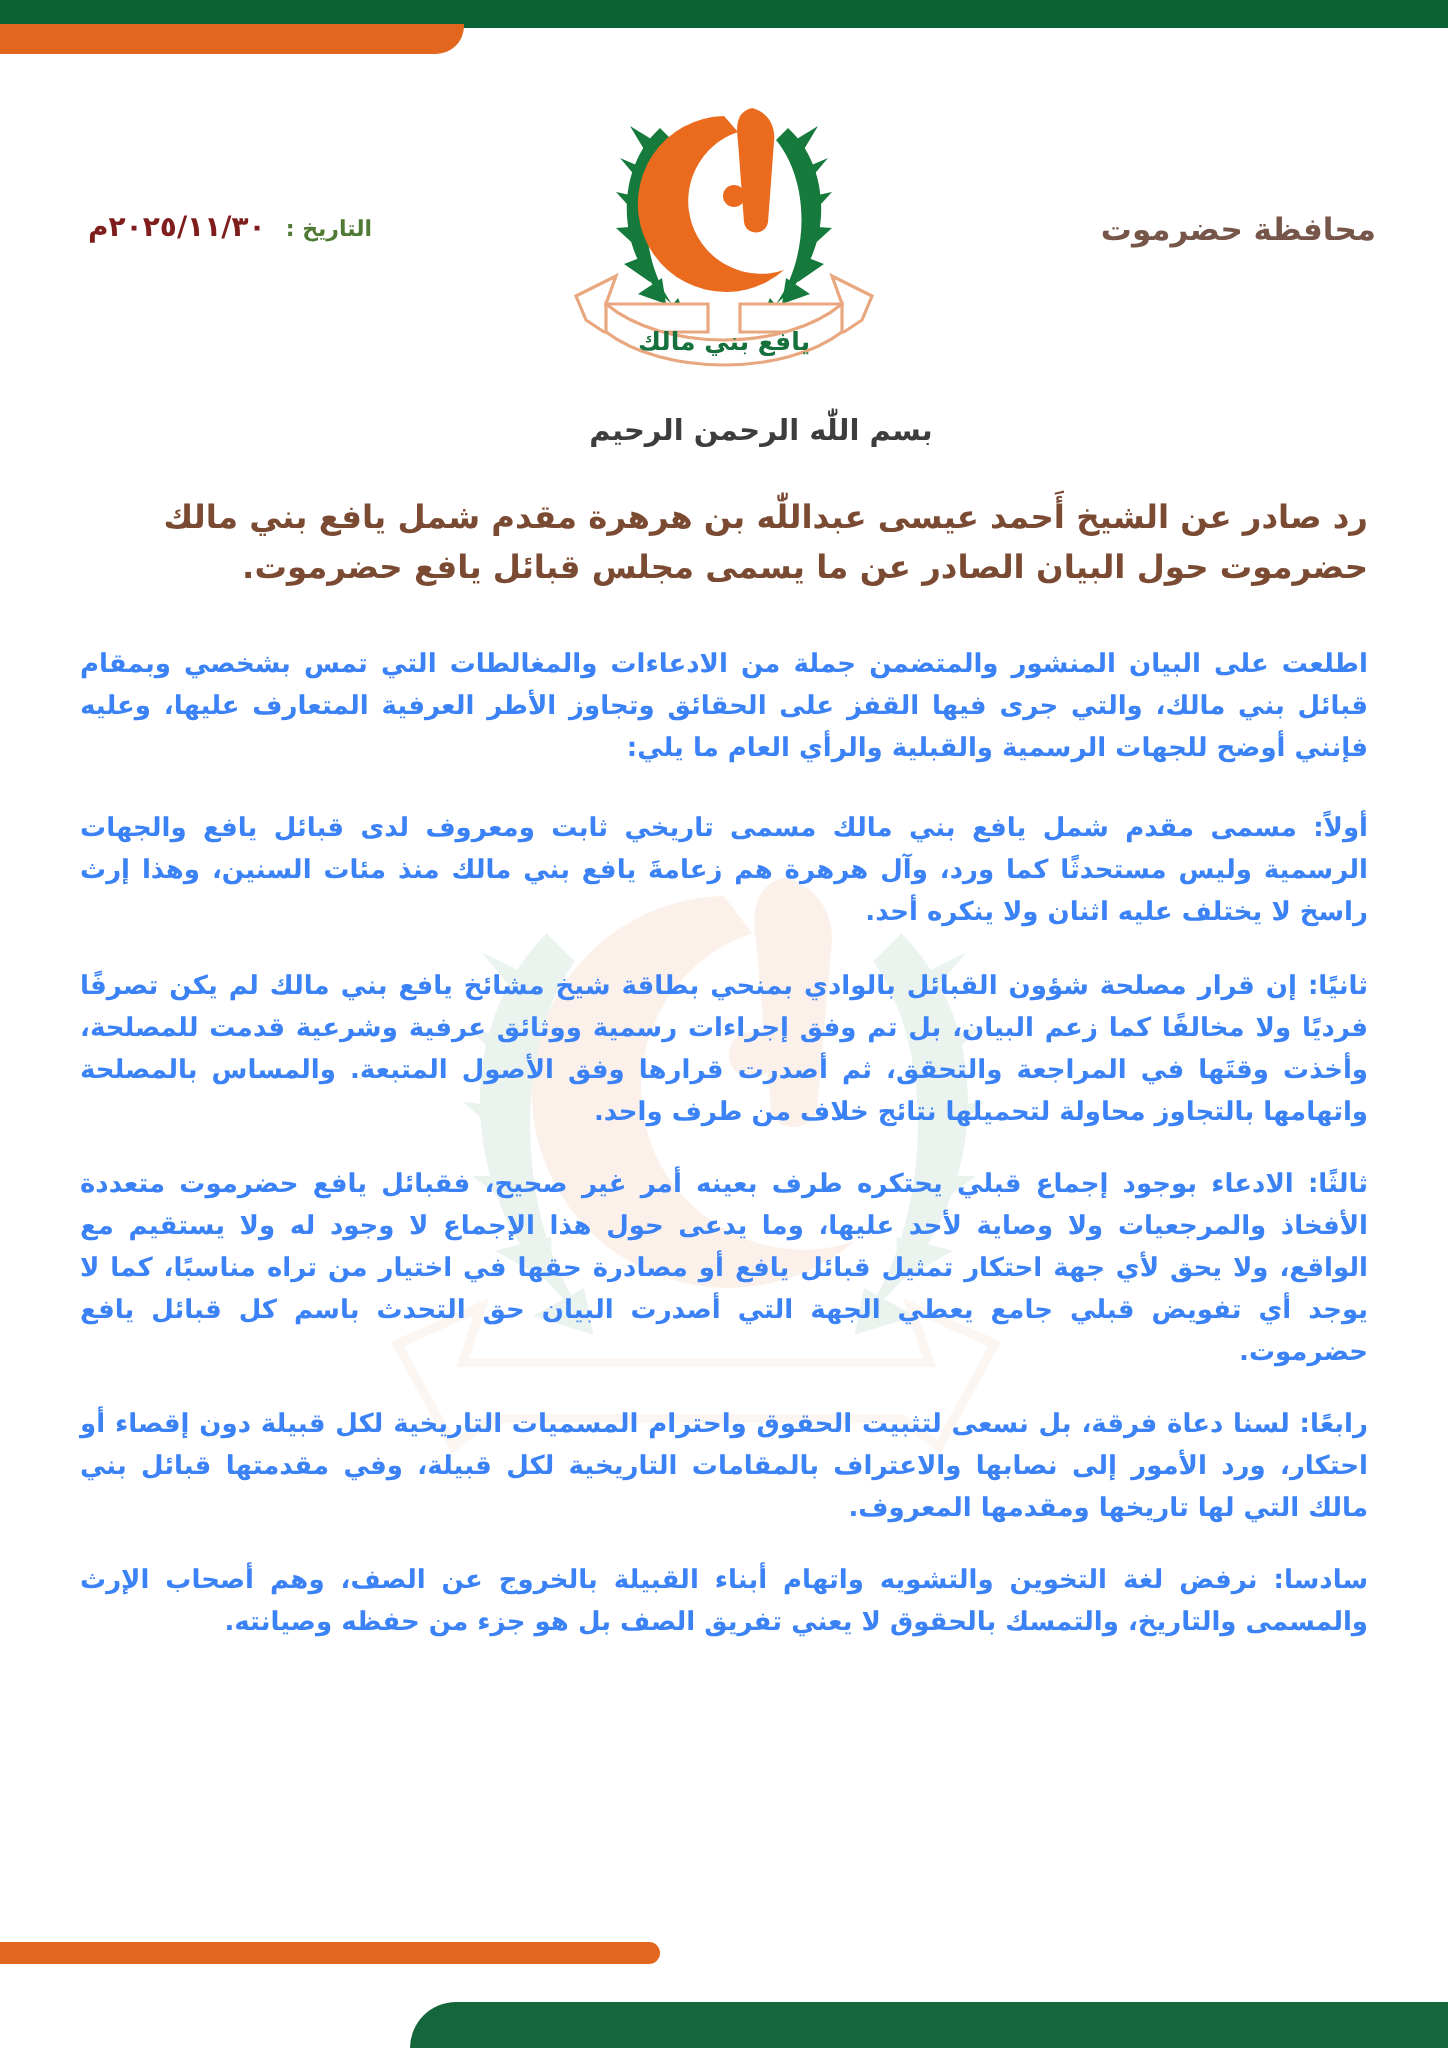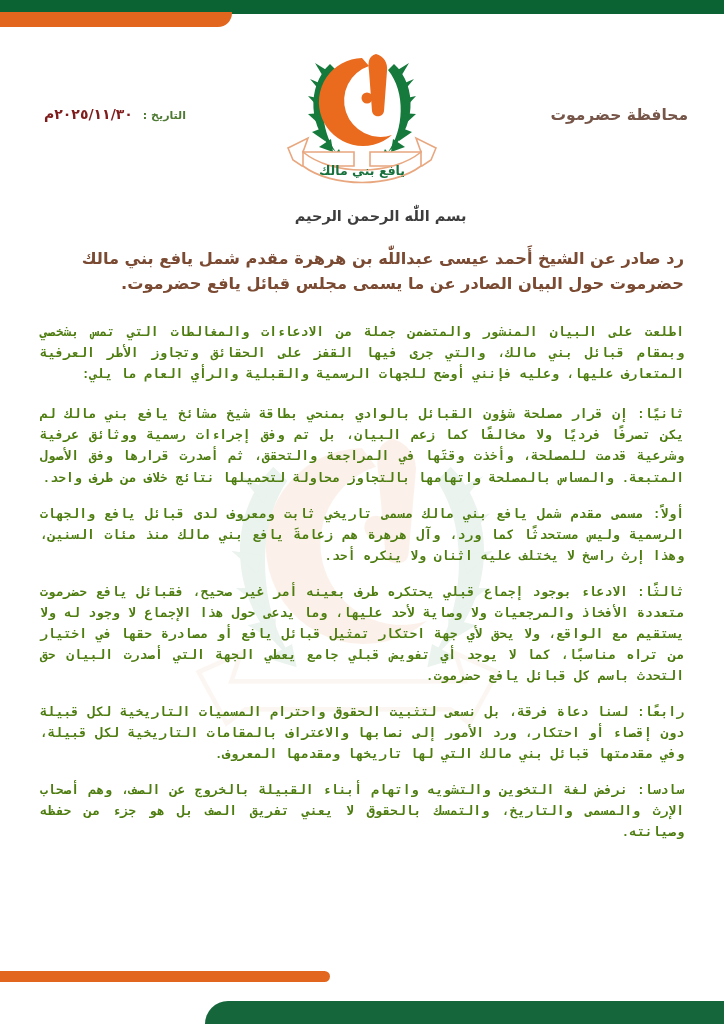--- a/index.html
+++ b/index.html
@@ -140,27 +140,26 @@
     font-weight: bold;
     color: #7a4a32;
     line-height: 1.52;
   }
   .paragraphs {
     margin: 26px 40px 0 40px;
   }
   .para {
     font-size: 13px;
     font-weight: bold;
-    color: #4d7c0f;
+    color: #3b82f6;
     line-height: 1.62;
     text-align: justify;
     margin-bottom: 15px;
     position: relative;
     z-index: 2;
-    font-family: Liberation Mono, monospace;
   }
   .para.first { margin-bottom: 19px; }
 </style>
 </head>
 <body>
 
 <div class="page">
 
   <div class="top-green"></div>
   <div class="top-orange"></div>
@@ -244,22 +243,22 @@
 
     <div class="basmala">بسم اللّٰه الرحمن الرحيم</div>
 
     <div class="doc-title">
       <span>رد صادر عن الشيخ أَحمد عيسى عبداللّٰه بن هرهرة مقدم شمل يافع بني مالك</span>
       <span>حضرموت حول البيان الصادر عن ما يسمى مجلس قبائل يافع حضرموت.</span>
     </div>
 
     <div class="paragraphs">
       <p class="para first">اطلعت على البيان المنشور والمتضمن جملة من الادعاءات والمغالطات التي تمس بشخصي وبمقام قبائل بني مالك، والتي جرى فيها القفز على الحقائق وتجاوز الأطر العرفية المتعارف عليها، وعليه فإنني أوضح للجهات الرسمية والقبلية والرأي العام ما يلي:</p>
+      <p class="para">أولاً:  مسمى مقدم شمل يافع بني مالك مسمى تاريخي ثابت ومعروف لدى قبائل يافع والجهات الرسمية وليس مستحدثًا كما ورد، وآل هرهرة هم زعامةَ يافع بني مالك منذ مئات السنين، وهذا إرث راسخ لا يختلف عليه اثنان ولا ينكره أحد.</p>
       <p class="para">ثانيًا: إن قرار مصلحة شؤون القبائل بالوادي بمنحي بطاقة شيخ مشائخ يافع بني مالك لم يكن تصرفًا فرديًا ولا مخالفًا كما زعم البيان، بل تم وفق إجراءات رسمية ووثائق عرفية وشرعية قدمت للمصلحة، وأخذت وقتَها في المراجعة والتحقق، ثم أصدرت قرارها وفق الأصول المتبعة. والمساس بالمصلحة واتهامها بالتجاوز محاولة لتحميلها نتائج خلاف من طرف واحد.</p>
-      <p class="para">أولاً:  مسمى مقدم شمل يافع بني مالك مسمى تاريخي ثابت ومعروف لدى قبائل يافع والجهات الرسمية وليس مستحدثًا كما ورد، وآل هرهرة هم زعامةَ يافع بني مالك منذ مئات السنين، وهذا إرث راسخ لا يختلف عليه اثنان ولا ينكره أحد.</p>
       <p class="para">ثالثًا: الادعاء بوجود إجماع قبلي يحتكره طرف بعينه أمر غير صحيح، فقبائل يافع حضرموت متعددة الأفخاذ والمرجعيات ولا وصاية لأحد عليها، وما يدعى حول هذا الإجماع لا وجود له ولا يستقيم مع الواقع، ولا يحق لأي جهة احتكار تمثيل قبائل يافع أو مصادرة حقها في اختيار من تراه مناسبًا، كما لا يوجد أي تفويض قبلي جامع يعطي الجهة التي أصدرت البيان حق التحدث باسم كل قبائل يافع حضرموت.</p>
       <p class="para">رابعًا: لسنا دعاة فرقة، بل نسعى لتثبيت الحقوق واحترام المسميات التاريخية لكل قبيلة دون إقصاء أو احتكار، ورد الأمور إلى نصابها والاعتراف بالمقامات التاريخية لكل قبيلة، وفي مقدمتها قبائل بني مالك التي لها تاريخها ومقدمها المعروف.</p>
       <p class="para">سادسا: نرفض لغة التخوين والتشويه واتهام أبناء القبيلة بالخروج عن الصف، وهم أصحاب الإرث والمسمى والتاريخ، والتمسك بالحقوق لا يعني تفريق الصف بل هو جزء من حفظه وصيانته.</p>
     </div>
   </div>
 
   <div class="bot-orange"></div>
   <div class="bot-green"></div>
 
 </div>

